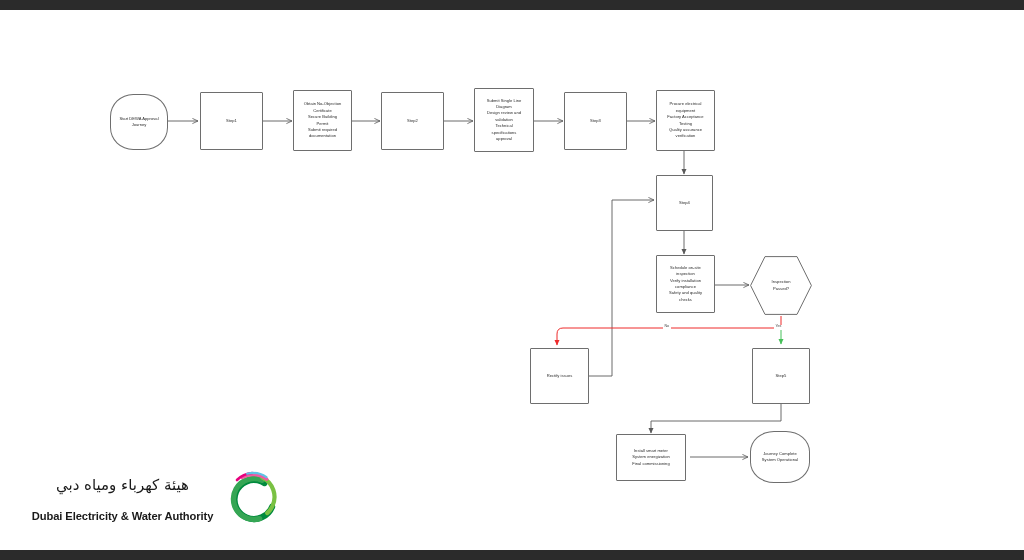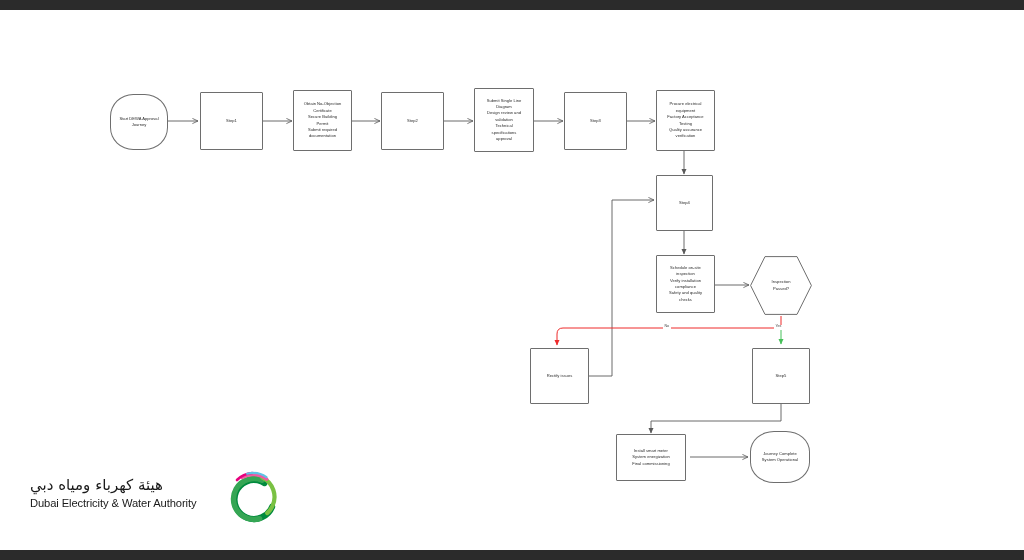--- a/index.html
+++ b/index.html
@@ -89,40 +89,40 @@
     left: 30px;
     top: 470px;
     width: 255px;
     height: 62px;
   }
   #logo .logo-text {
     position: absolute;
     left: 0;
     top: 6px;
     width: 185px;
-    text-align: left;
+    text-align: center;
   }
   #logo .logo-ar {
     display: block;
     font-family: "DejaVu Sans", sans-serif;
     font-size: 15px;
     color: #1a1a1a;
     letter-spacing: 1.5px;
     direction: rtl;
     line-height: 1.25;
   }
   #logo .logo-en {
     display: block;
     font-family: "Liberation Sans", sans-serif;
     font-size: 11.2px;
-    font-weight: normal;
+    font-weight: bold;
     color: #1a1a1a;
     letter-spacing: -0.1px;
     line-height: 1.3;
-    margin-top: 1px;
+    margin-top: 14px;
   }
   #logo .logo-mark {
     position: absolute;
     left: 196px;
     top: 0px;
     width: 56px;
     height: 56px;
   }
 </style>
 </head>

